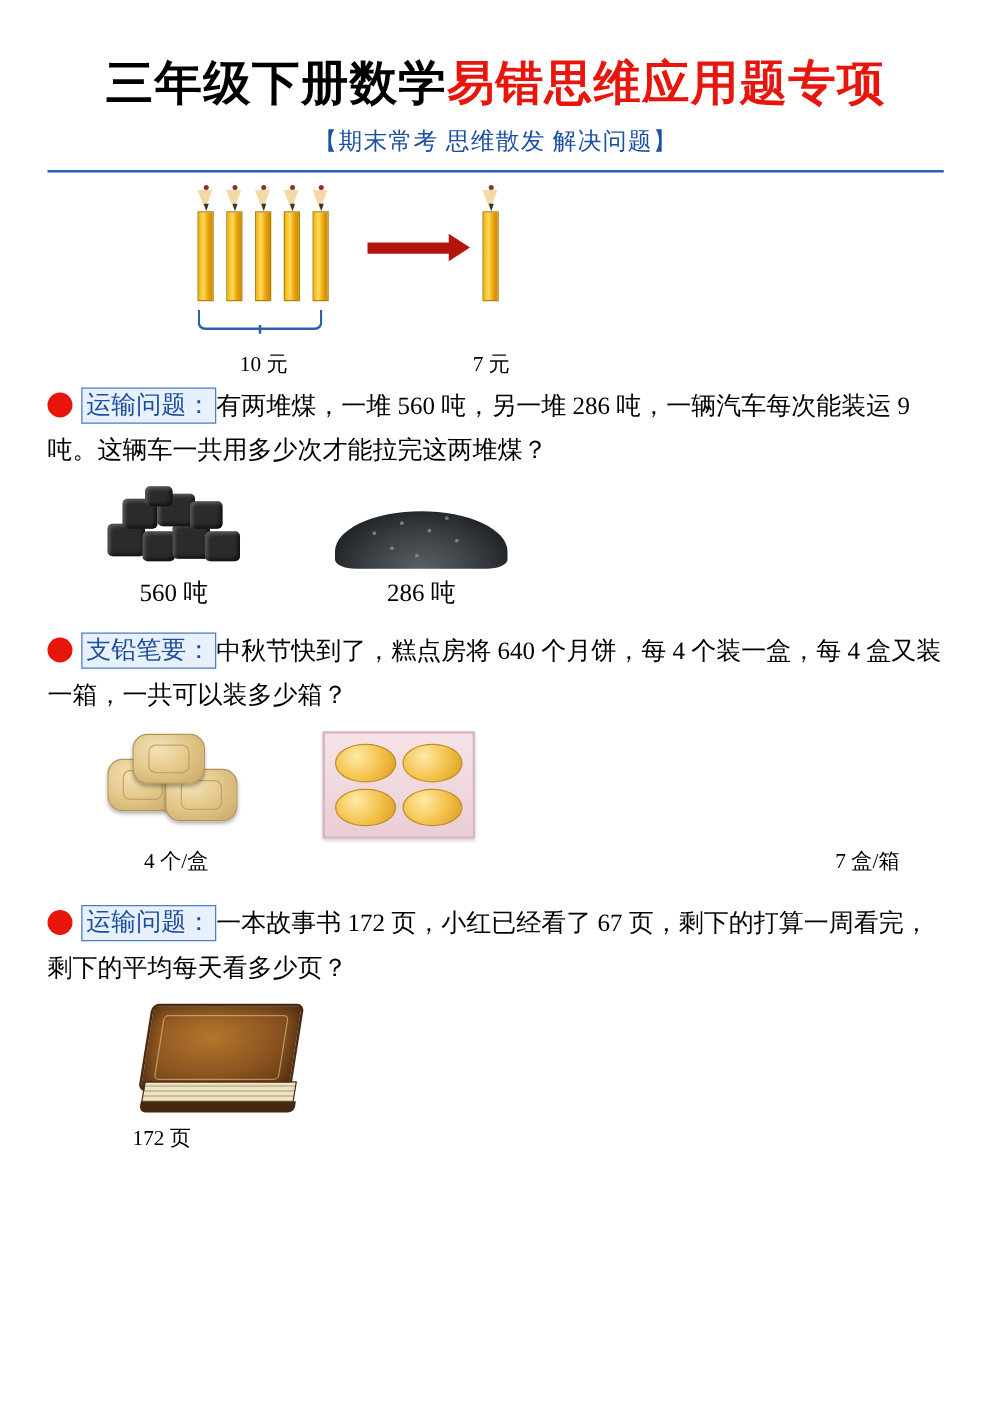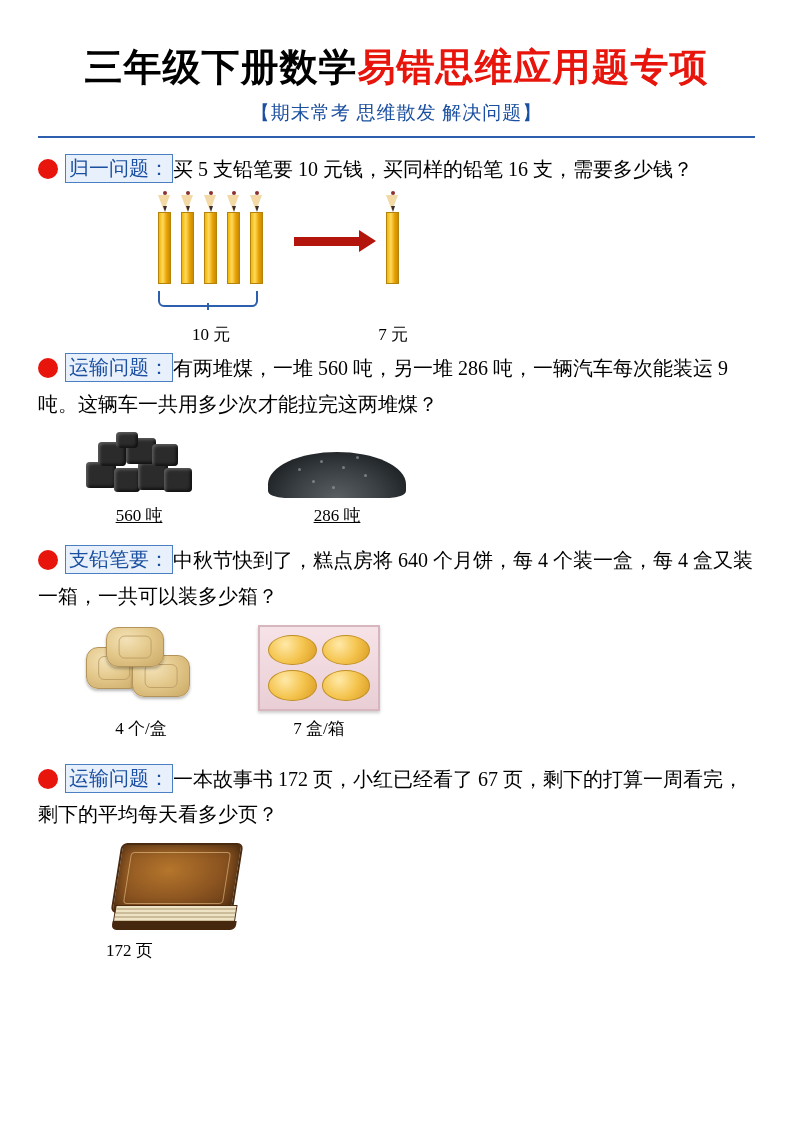--- a/index.html
+++ b/index.html
@@ -210,21 +210,21 @@
     background: #9aa0a5;
     border-radius: 50%;
     opacity: .65;
   }
   .cap-row {
     margin-left: 42px;
     display: flex;
     gap: 70px;
     margin-top: 6px;
   }
-  .cap-row .cap { font-size: 17px; text-decoration: underline; }
+  .cap-row .cap { font-size: 20px; }
   .cap-w1 { width: 118px; text-align: center; }
   .cap-w2 { width: 138px; text-align: center; }
 
   
   .mc-row {
     margin-left: 44px;
     margin-top: 10px;
     display: flex;
     align-items: flex-end;
     gap: 58px;
@@ -271,20 +271,21 @@
   .mc-round {
     border-radius: 50%;
     background: radial-gradient(circle at 35% 30%, #ffe9a8 0%, #f4c44e 50%, #d99a20 100%);
     border: 1px solid #c08f24;
   }
   .mc-cap-row {
     margin-left: 44px;
     margin-top: 6px;
     display: flex;
     gap: 58px;
+    justify-content: space-between;
   }
   .mc-cap1 { width: 118px; text-align: center; font-size: 17px; }
   .mc-cap2 { width: 122px; text-align: center; font-size: 17px; }
 
   
   .book-wrap {
     margin-left: 68px;
     margin-top: 10px;
     position: relative;
     width: 150px;
@@ -338,23 +339,20 @@
 
   <div class="header">
     <div class="title-line">
       <span class="title-black">三年级下册数学</span><span class="title-red">易错思维应用题专项</span>
     </div>
     <div class="subtitle">【期末常考 思维散发 解决问题】</div>
   </div>
   <div class="rule"></div>
 
   <div class="section">
-    <div class="q-line">
-      <span class="bullet"></span><span class="tag">归一问题：</span><span class="qtext">买 5 支铅笔要 10 元钱，买同样的铅笔 16 支，需要多少钱？</span>
-    </div>
     <div class="figure">
       <div class="pencils-wrap">
         <div class="pencil" style="left:0px;">
           <div class="wood"></div>
             <div class="lead"></div>
             <div class="tipdot"></div>
             <div class="body"></div>
         </div>
         <div class="pencil" style="left:23px;">
           <div class="wood"></div>

